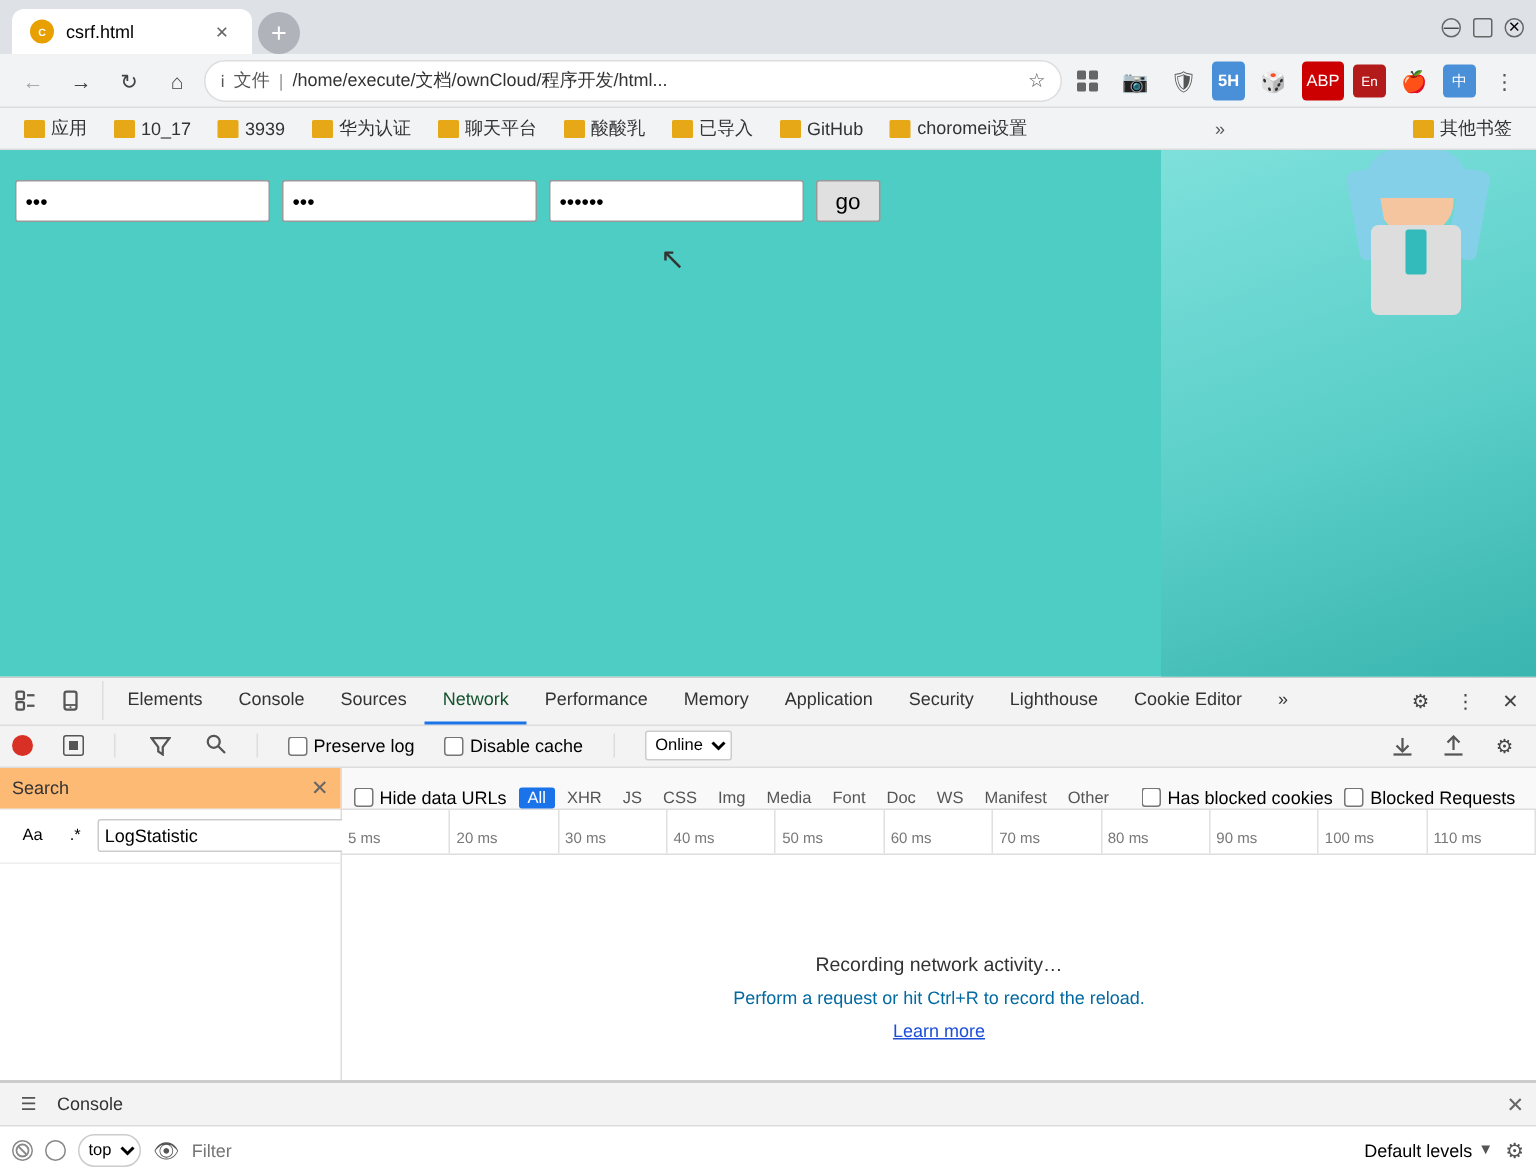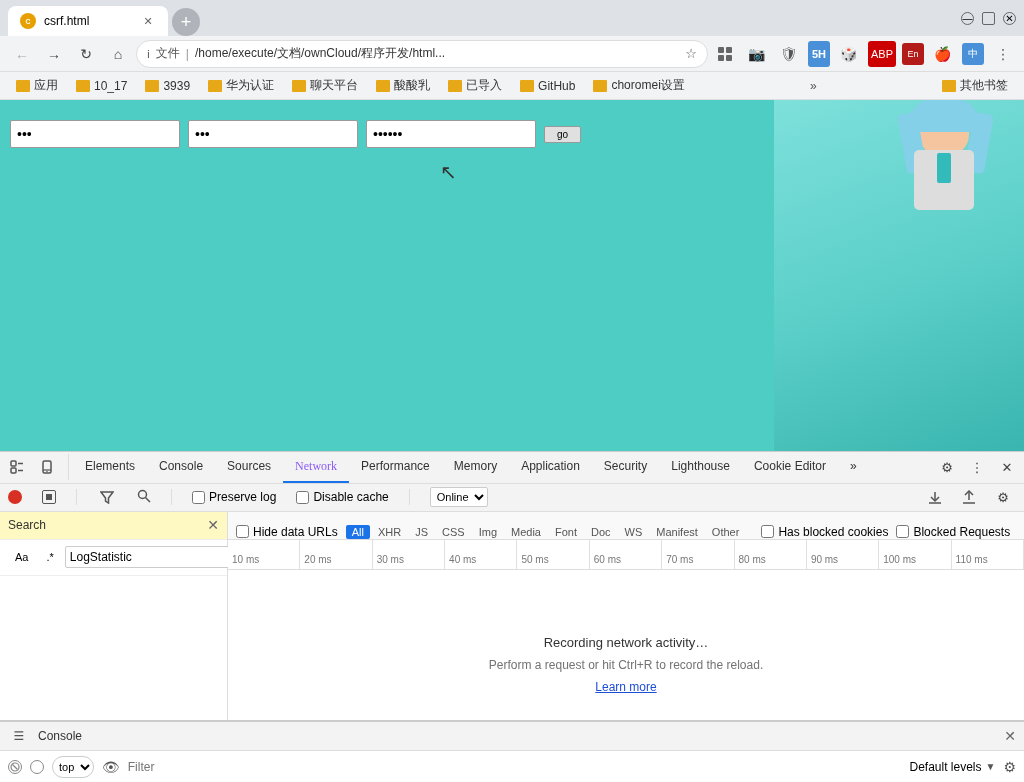--- a/index.html
+++ b/index.html
@@ -172,27 +172,27 @@
     }
     .form-input {
       height: 28px;
       border: 1px solid #999;
       border-radius: 2px;
       padding: 0 6px;
       font-size: 14px;
       background: #fff;
     }
     .form-btn {
-      height: 17px;
+      height: 28px;
       padding: 0 12px;
       background: #e0e0e0;
       border: 1px solid #999;
       border-radius: 2px;
       cursor: pointer;
-      font-size: 10px;
+      font-size: 15px;
     }
     .cursor-indicator {
       position: absolute;
       top: 60px;
       left: 440px;
       font-size: 20px;
       color: #333;
       cursor: default;
     }
 
@@ -236,22 +236,21 @@
       height: 32px;
       display: flex;
       align-items: center;
       cursor: pointer;
       font-size: 12px;
       color: #333;
       border-bottom: 2px solid transparent;
     }
     .devtools-tab.active {
       border-bottom: 2px solid #1a73e8;
-      color: #8b5cf6;
-      font-family: Liberation Serif, serif;
+      color: #14532d;
     }
     .devtools-tab-right {
       margin-left: auto;
       display: flex;
       align-items: center;
       gap: 4px;
     }
 
     
     .network-toolbar {
@@ -320,21 +319,21 @@
       display: flex;
       flex-direction: column;
       background: #fff;
       flex-shrink: 0;
     }
     .search-header {
       display: flex;
       align-items: center;
       padding: 4px 8px;
       border-bottom: 1px solid #eee;
-      background: #fef9c3;
+      background: #fdba74;
       height: 28px;
     }
     .search-label { font-size: 12px; color: #333; flex: 1; }
     .search-close {
       cursor: pointer; font-size: 14px; color: #666;
     }
     .search-options {
       display: flex;
       align-items: center;
       padding: 4px 8px;
@@ -431,21 +430,21 @@
       justify-content: center;
       background: #fff;
       padding: 20px;
     }
     .network-status {
       text-align: center;
       color: #333;
       margin-top: 40px;
     }
     .network-status-text { font-size: 13px; margin-bottom: 8px; }
-    .network-hint { font-size: 12px; color: #737373; margin-bottom: 8px; }
+    .network-hint { font-size: 12px; color: #0369a1; margin-bottom: 8px; }
     .learn-more { font-size: 12px; color: #1d4ed8; cursor: pointer; text-decoration: underline; }
 
     
     .console-bar {
       border-top: 2px solid #ccc;
       background: #f3f3f3;
       height: 30px;
       display: flex;
       align-items: center;
       padding: 0 8px;
@@ -801,21 +800,21 @@
               <span>Has blocked cookies</span>
             </label>
             <label class="checkbox-label">
               <input type="checkbox" style="">
               <span>Blocked Requests</span>
             </label>
           </div>
         </div>
 
         <div class="timeline-bar">
-          <div class="timeline-tick">10 ms</div>
+          <div class="timeline-tick">5 ms</div>
           <div class="timeline-tick">20 ms</div>
           <div class="timeline-tick">30 ms</div>
           <div class="timeline-tick">40 ms</div>
           <div class="timeline-tick">50 ms</div>
           <div class="timeline-tick">60 ms</div>
           <div class="timeline-tick">70 ms</div>
           <div class="timeline-tick">80 ms</div>
           <div class="timeline-tick">90 ms</div>
           <div class="timeline-tick">100 ms</div>
           <div class="timeline-tick">110 ms</div>

